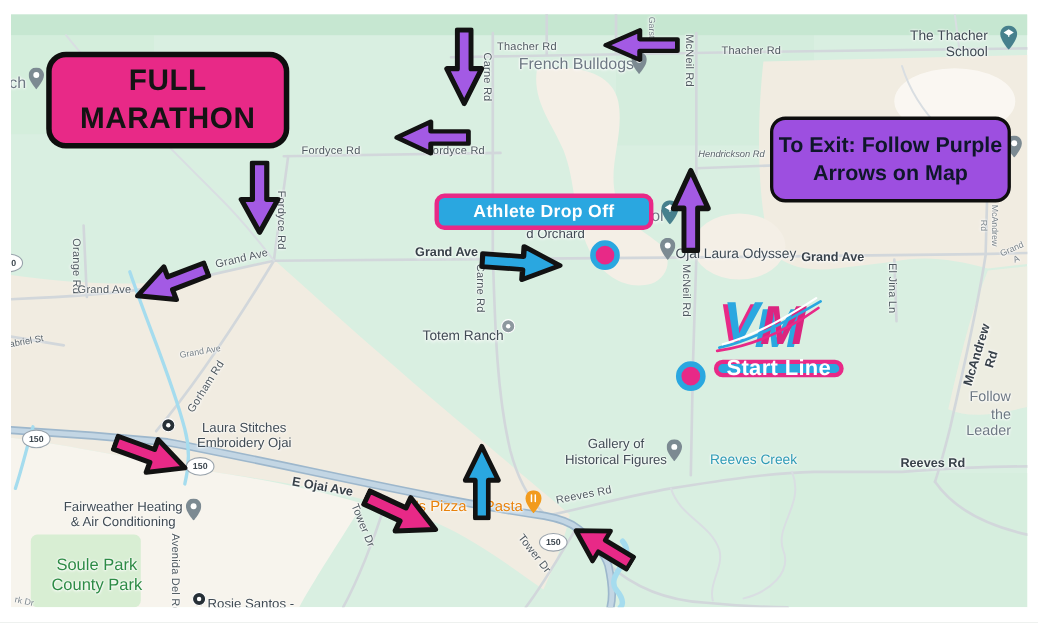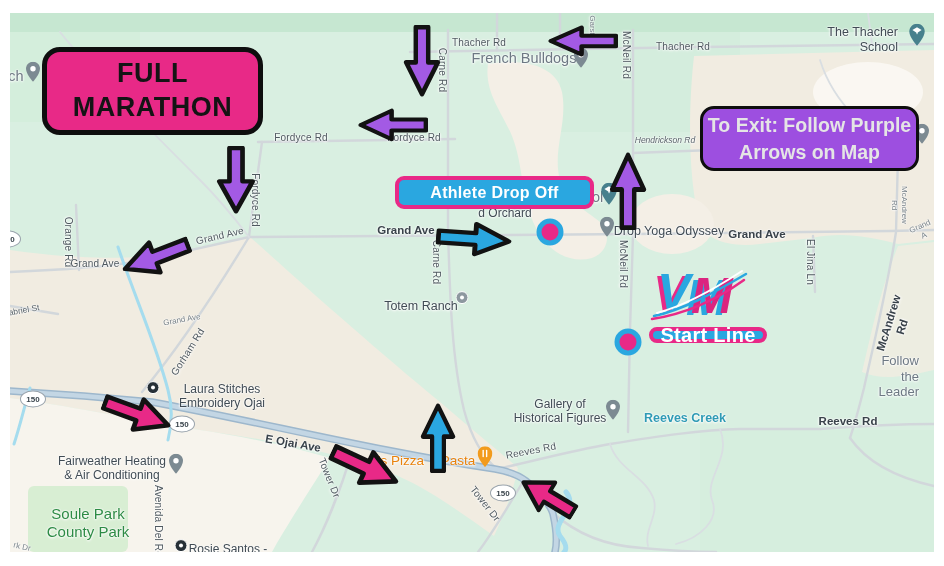--- a/index.html
+++ b/index.html
@@ -24,22 +24,22 @@
   .shield{position:absolute;width:24px;height:15px;background:#fff;border:1.5px solid #98a2ab;
     border-radius:50%;color:#3c464e;font-size:8px;font-weight:700;display:flex;align-items:center;
     justify-content:center;transform:translate(-50%,-50%);}
   .pin{position:absolute;transform:translate(-50%,-55%);}
   .arrow{position:absolute;}
   .dot{position:absolute;width:17px;height:17px;border-radius:50%;transform:translate(-50%,-50%);}
   .badge{position:absolute;display:flex;align-items:center;justify-content:center;text-align:center;
     font-weight:700;box-sizing:border-box;}
   #full-marathon-badge{left:42px;top:47px;width:221px;height:88px;border:5px solid #0e0e0e;
     border-radius:18px;font-size:27px;font-weight:800;letter-spacing:.5px;line-height:1.25;color:#141414;}
-  #exit-badge{left:700px;top:106px;width:219px;height:65px;border:3.5px solid #0e0e0e;
-    border-radius:14px;font-size:19.5px;color:#e5e5e5;line-height:1.35;}
+  #exit-badge{left:700px;top:106px;width:219px;height:78px;border:3.5px solid #0e0e0e;
+    border-radius:14px;font-size:19.5px;color:#0f172a;line-height:1.35;}
   #dropoff-badge{left:395px;top:176px;width:199px;height:33px;border-radius:9px;
     font-size:16px;color:#fff;letter-spacing:.3px;}
   #startline-badge{left:649px;top:327px;width:118px;height:16px;border-radius:9px;
     font-size:20px;color:#fff;letter-spacing:.3px;}
   #vm-logo{position:absolute;left:650px;top:264px;}
 </style>
 </head>
 <body>
 
 <div id="stage">
@@ -136,36 +136,36 @@
       <div class="lbl road-b" style="left: 293px; top: 444px; transform: translate(-50%, -50%) rotate(10deg);">E Ojai Ave</div>
       <div class="lbl road" style="left: 531px; top: 451px; transform: translate(-50%, -50%) rotate(-11deg);">Reeves Rd</div>
       <div class="lbl road-b" style="left: 848px; top: 422px; transform: translate(-50%, -50%) rotate(0deg);">Reeves Rd</div>
       <div class="lbl tiny" style="left: 22px; top: 547px; transform: translate(-50%, -50%) rotate(12deg);">rk Dr</div>
       <div class="lbl tiny" style="left: 592px; top: 25px; transform: translate(-50%, -50%) rotate(90deg);">Garst</div>
       <div class="lbl poi13" style="left: 852px; top: 40px; transform: translate(-50%, -50%) rotate(0deg); text-align: right;">The Thacher School</div>
       <div class="lbl biz" style="left: 524px; top: 59px; transform: translate(-50%, -50%) rotate(0deg);">French Bulldogs</div>
       <div class="lbl poi" style="left: 505px; top: 206px; transform: translate(-50%, -50%) rotate(0deg);">Friend's Stable
 d Orchard</div>
       <div class="lbl biz" style="left: 586px; top: 198px; transform: translate(-50%, -50%) rotate(0deg);">chool</div>
-      <div class="lbl poi13" style="left: 669px; top: 231px; transform: translate(-50%, -50%) rotate(0deg);">Drop Yoga Odyssey</div>
+      <div class="lbl poi13" style="left: 669px; top: 231px; transform: translate(-50%, -50%) rotate(0deg);">Ojai Laura Odyssey</div>
       <div class="lbl poi13" style="left: 421px; top: 306px; transform: translate(-50%, -50%) rotate(0deg); text-align: center;">Totem Ranch</div>
       <div class="lbl poi" style="left: 206px; top: 396px; transform: translate(-50%, -50%) rotate(0deg); margin-left: 16px;">Laura Stitches
 Embroidery Ojai</div>
       <div class="lbl poi" style="left: 112px; top: 468px; transform: translate(-50%, -50%) rotate(0deg);">Fairweather Heating
 &amp; Air Conditioning</div>
       <div class="lbl green" style="left: 88px; top: 523px; transform: translate(-50%, -50%) rotate(0deg);">Soule Park
 County Park</div>
       <div class="lbl poi" style="left: 228px; top: 549px; transform: translate(-50%, -50%) rotate(0deg);">Rosie Santos -</div>
       <div class="lbl poi" style="left: 560px; top: 411px; transform: translate(-50%, -50%) rotate(0deg);">Gallery of
 Historical Figures</div>
       <div class="lbl biz13" style="left: 894px; top: 376px; transform: translate(-50%, -50%) rotate(0deg);">Follow the Leader</div>
       <div class="lbl orange" style="left: 401px; top: 461px; transform: translate(-50%, -50%) rotate(0deg);">'s Pizza</div>
       <div class="lbl orange" style="left: 458px; top: 461px; transform: translate(-50%, -50%) rotate(0deg);">Pasta</div>
       <div class="lbl biz" style="left: 16px; top: 77px; transform: translate(-50%, -50%) rotate(0deg);">ch</div>
-      <div class="lbl water" style="left: 685px; top: 418px; transform: translate(-50%, -50%) rotate(0deg); font-weight: bold;">Reeves Creek</div>
+      <div class="lbl water" style="left: 685px; top: 418px; transform: translate(-50%, -50%) rotate(0deg);">Reeves Creek</div>
     </div>
 
   <div id="pins-layer">
       <div class="pin" style="left: 917px; top: 38px;"><svg width="16" height="22" viewBox="0 0 14 20">
           <path d="M7 0C3.1 0 0 3.1 0 7c0 5.2 7 13 7 13s7-7.8 7-13C14 3.1 10.9 0 7 0z" fill="#47808d"></path>
           <polygon points="7,3.2 11.2,5.8 7,8.4 2.8,5.8" fill="#fff"></polygon>
           <rect x="6.6" y="6.5" width="0.9" height="3" fill="#fff"></rect>
         </svg></div>
       <div class="pin" style="left: 609px; top: 197px;"><svg width="16" height="22" viewBox="0 0 14 20">
           <path d="M7 0C3.1 0 0 3.1 0 7c0 5.2 7 13 7 13s7-7.8 7-13C14 3.1 10.9 0 7 0z" fill="#47808d"></path>

